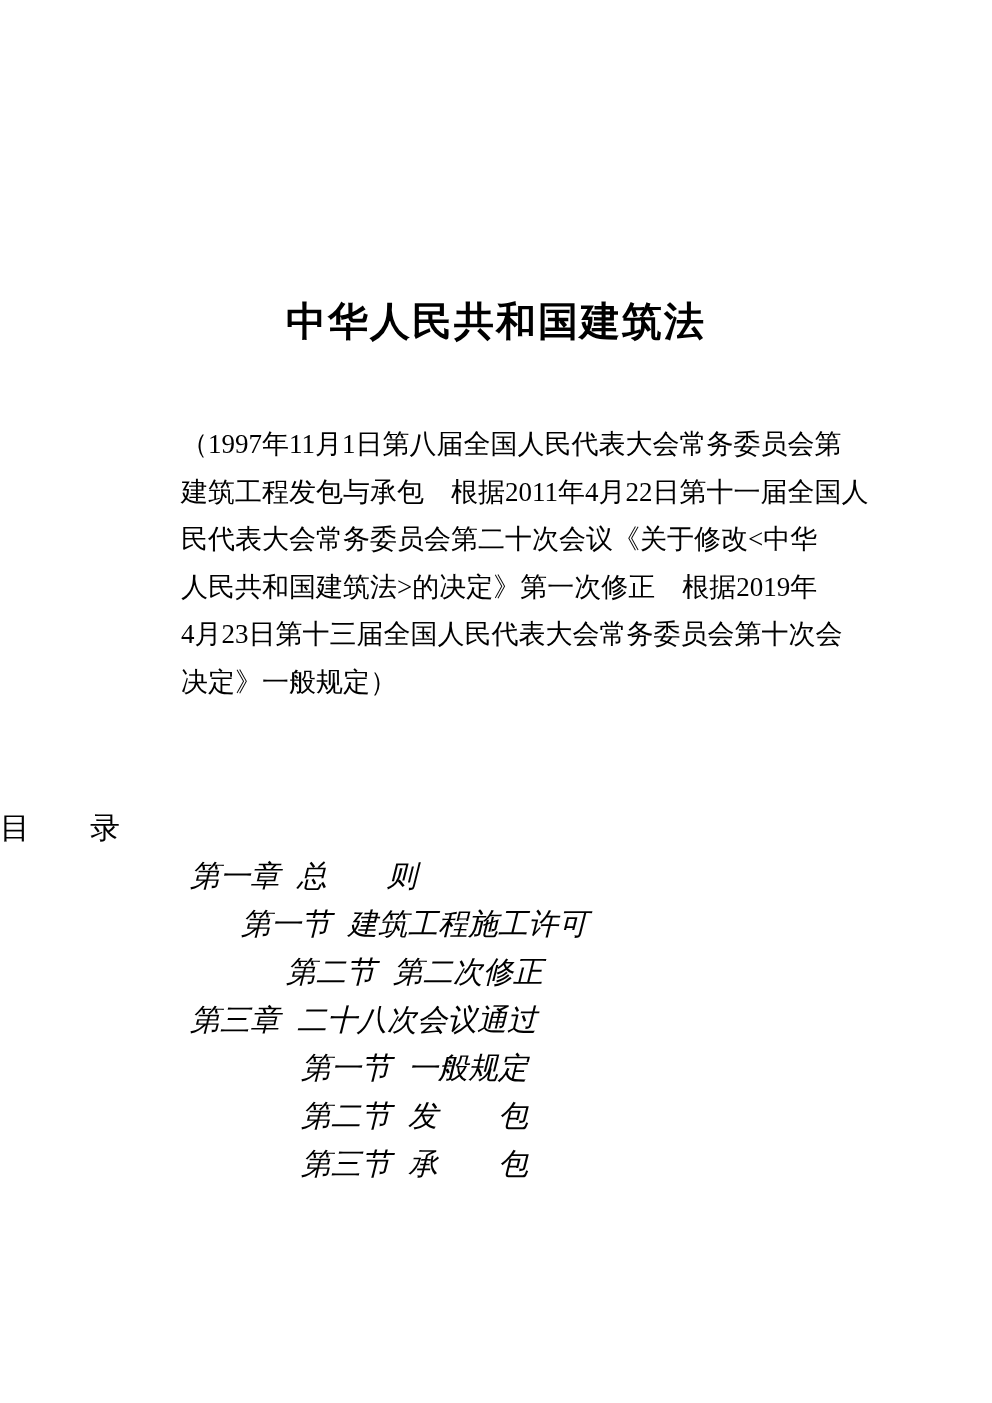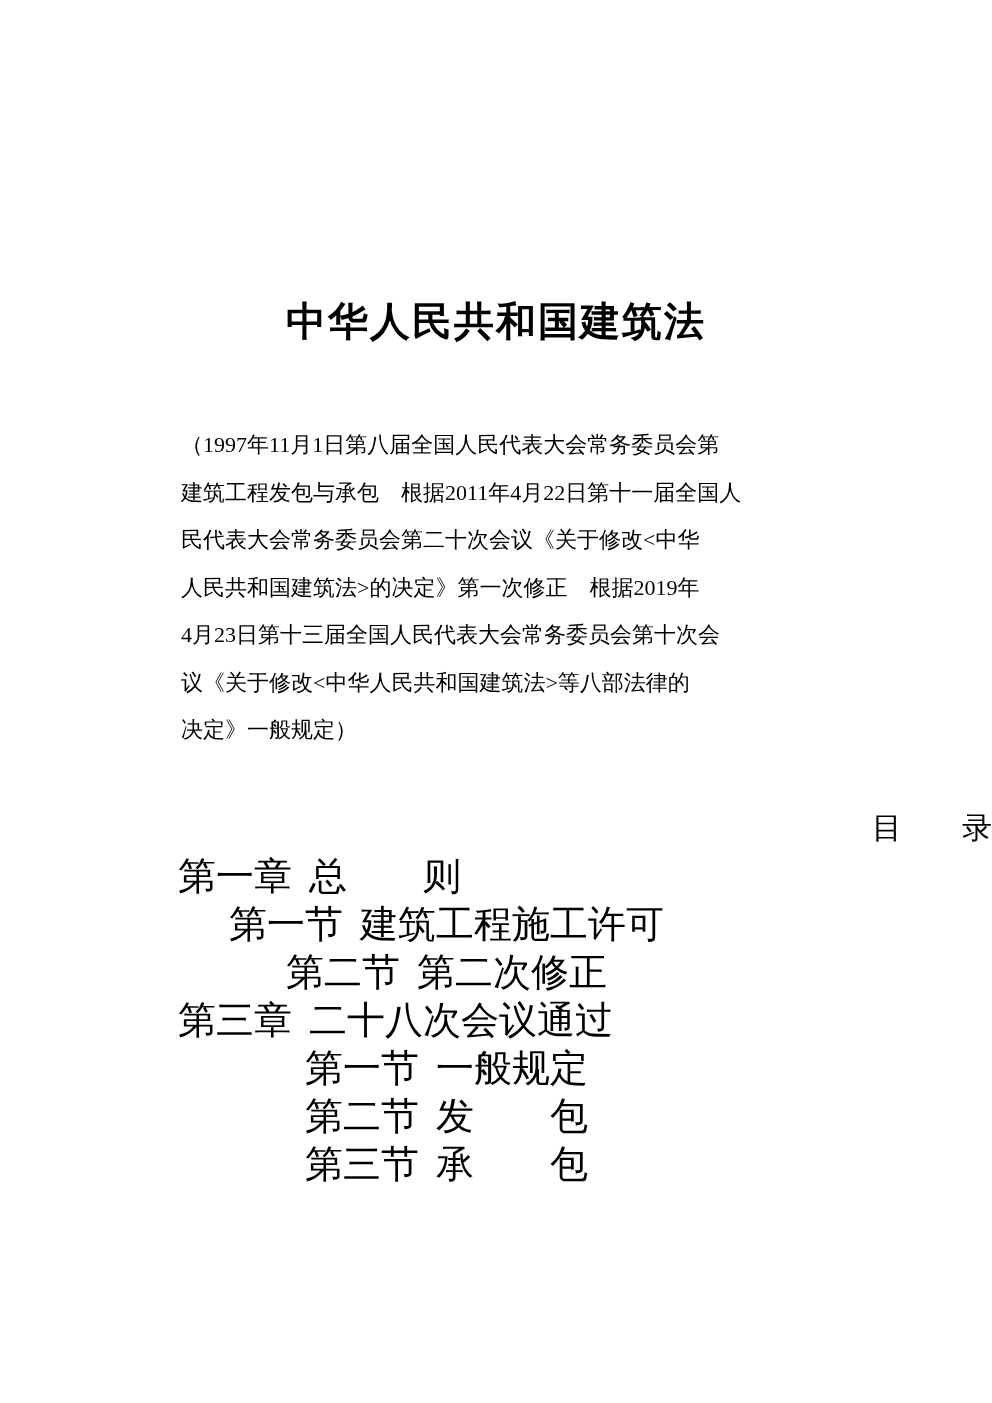--- a/index.html
+++ b/index.html
@@ -7,30 +7,30 @@
     position:relative; width:992px; height:1276px; background:#ffffff;
     color:#000; overflow:hidden;
     font-family:"Liberation Sans","DejaVu Sans",sans-serif;
   }
   .doc-title {
     position:absolute; top:294px; left:0; width:100%; margin:0;
     text-align:center; font-size:40px; font-weight:700; letter-spacing:2px;
   }
   .preamble {
     position:absolute; left:181px; top:421px;
-    font-size:22px; line-height:47.5px;
+    font-size:27px; line-height:47.5px;
     font-family:"Liberation Serif","DejaVu Serif",serif;
   }
   .preamble .pline { white-space:pre; }
   .toc-heading {
     position:absolute; top:808px; left:0; width:100%;
-    text-align:right; font-size:30px; white-space:pre;
+    text-align:left; font-size:30px; white-space:pre;
   }
   .toc {
-    position:absolute; left:178px; top:852px; font-size:38px;
+    position:absolute; left:190px; top:852px; font-size:30px;font-style:italic;
   }
   .toc-row { height:48px; line-height:48px; white-space:pre; }
   .toc-row.indent { padding-left:51px;text-align:center; }
   .toc-label { margin-right:17px; }
   .watermark {
     position:absolute; left:775px; top:1333px; width:217px; height:70px;
     z-index:1;
   }
   .wm-logo { position:absolute; left:0; top:2px; }
   .wm-name {
@@ -53,21 +53,20 @@
 <div class="page">
 
   <h1 class="doc-title">中华人民共和国建筑法</h1>
 
   <div class="preamble">
     <div class="pline">（1997年11月1日第八届全国人民代表大会常务委员会第</div>
     <div class="pline">建筑工程发包与承包　根据2011年4月22日第十一届全国人</div>
     <div class="pline">民代表大会常务委员会第二十次会议《关于修改&lt;中华</div>
     <div class="pline">人民共和国建筑法&gt;的决定》第一次修正　根据2019年</div>
     <div class="pline">4月23日第十三届全国人民代表大会常务委员会第十次会</div>
-    <div class="pline">议《关于修改&lt;中华人民共和国建筑法&gt;等八部法律的</div>
     <div class="pline">决定》一般规定）</div>
   </div>
 
   <div class="toc-heading">目　　录</div>
 
   <div class="toc">
     <div class="toc-row"><span class="toc-label">第一章</span><span class="toc-title">总　　则</span></div>
     <div class="toc-row indent"><span class="toc-label">第一节</span><span class="toc-title">建筑工程施工许可</span></div>
     <div class="toc-row indent"><span class="toc-label">第二节</span><span class="toc-title">第二次修正</span></div>
     <div class="toc-row"><span class="toc-label">第三章</span><span class="toc-title">二十八次会议通过</span></div>

